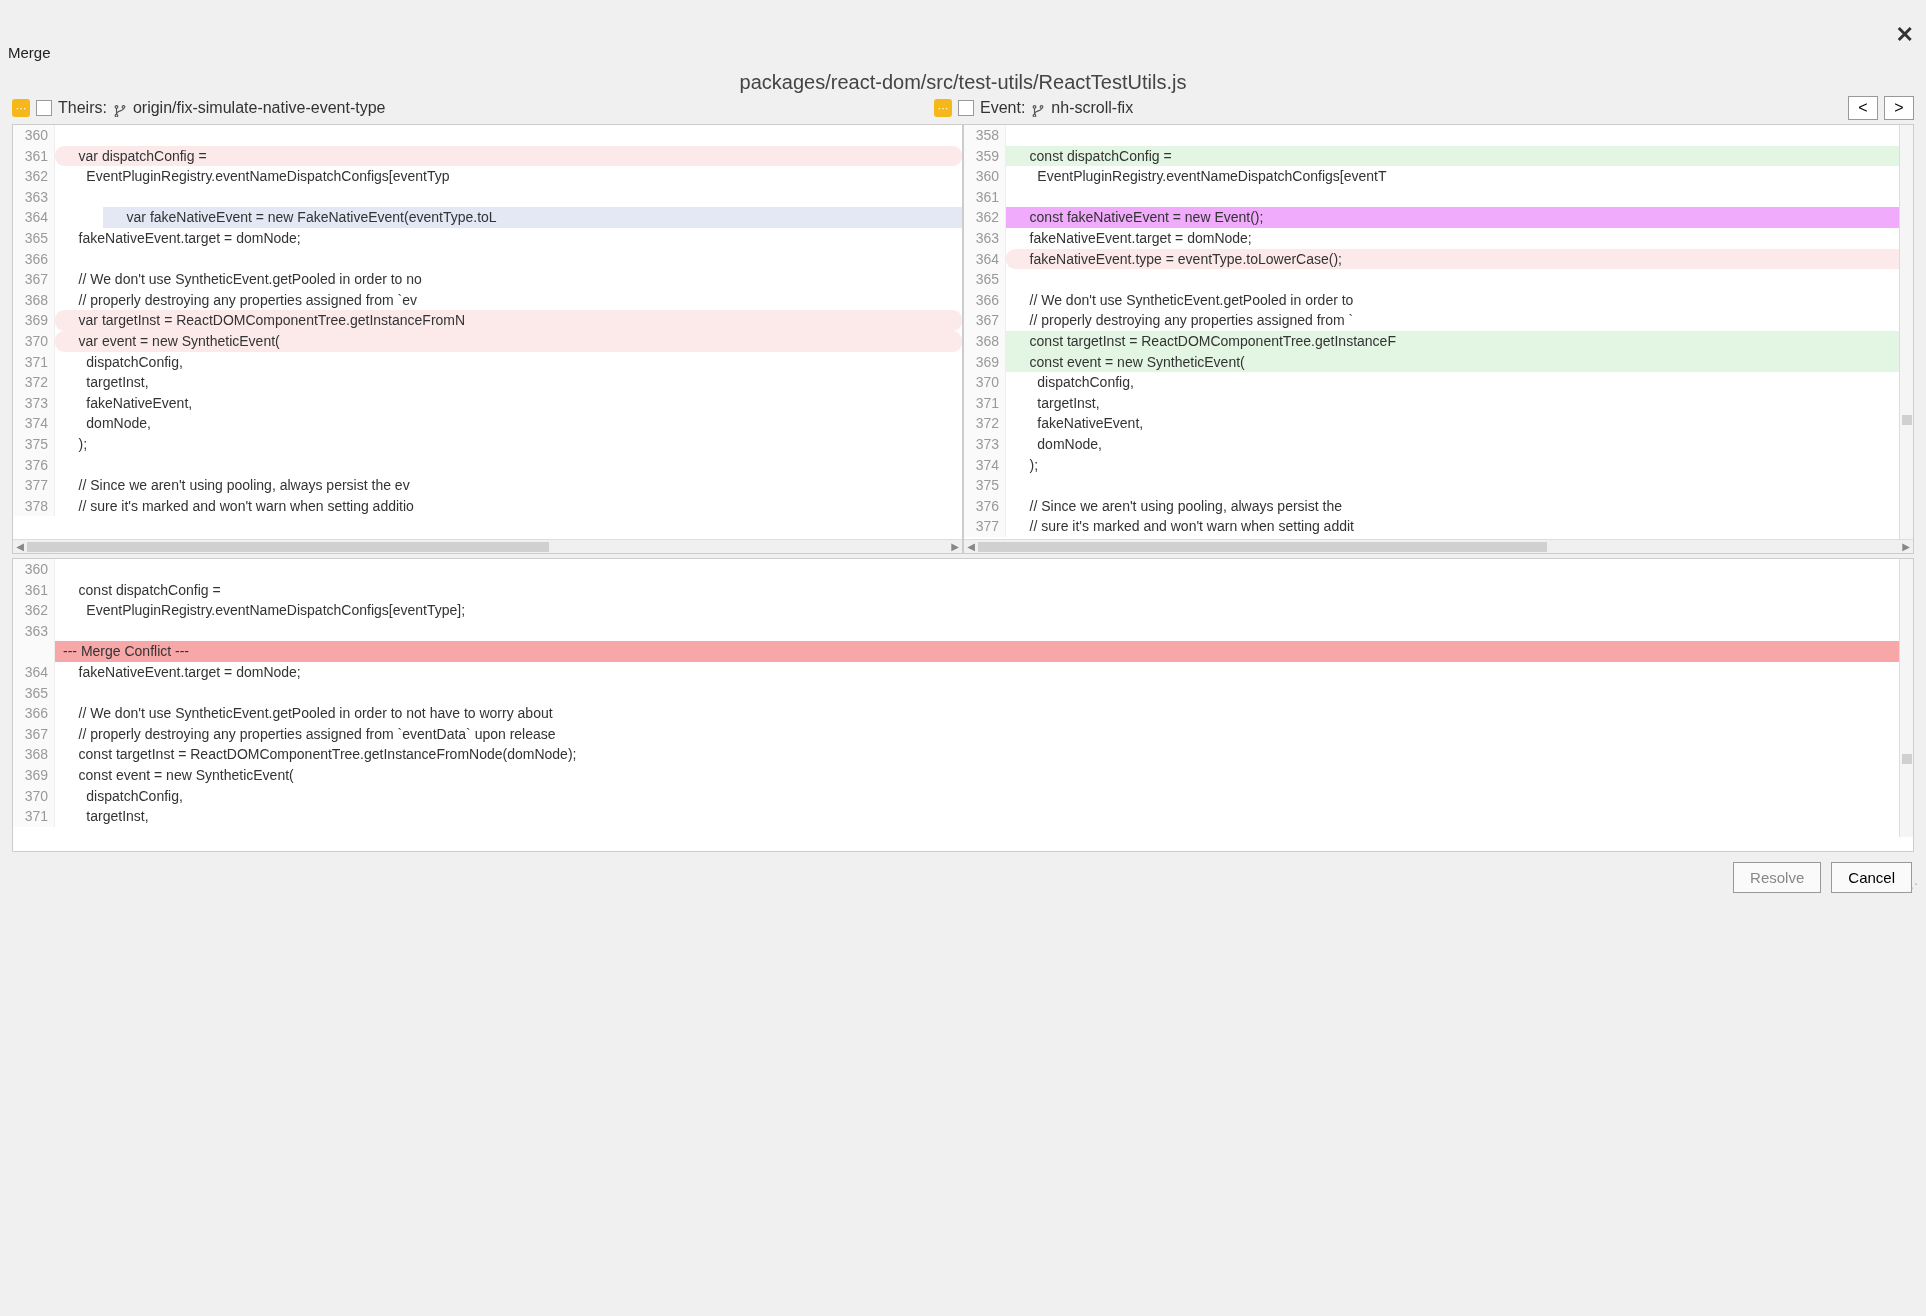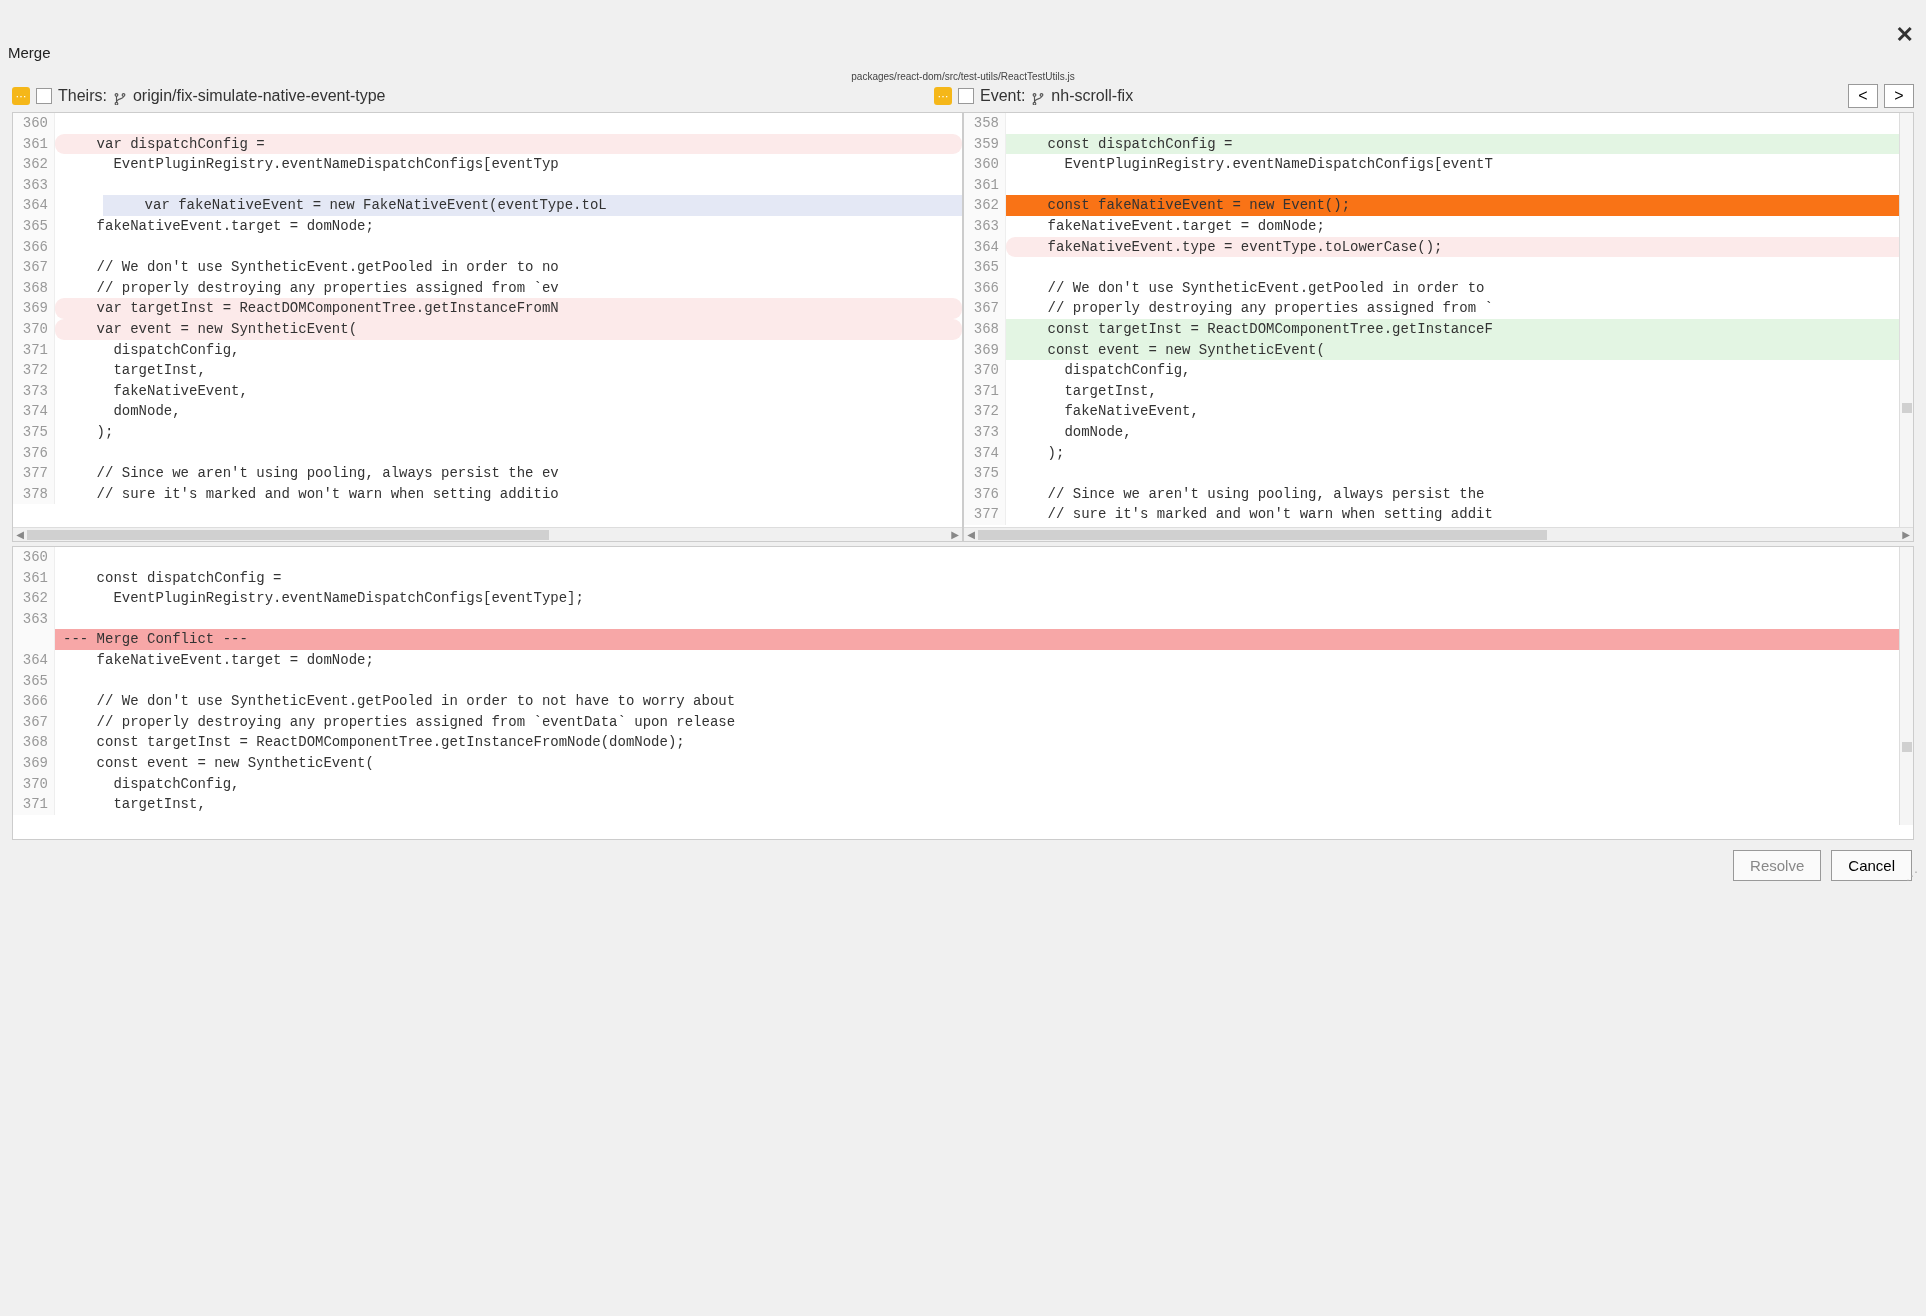--- a/index.html
+++ b/index.html
@@ -24,21 +24,21 @@
 }
 .titlebar .title { font-size: 15px; color: #222; margin-top: 36px; }
 .close-x {
   font-size: 22px;
   cursor: pointer;
   font-weight: bold;
   line-height: 1;
 }
 .filepath {
   text-align: center;
-  font-size: 10px;
+  font-size: 20px;
   color: #444;
   padding: 2px 0;
 }
 .header-row {
   display: flex;
   align-items: center;
   padding: 0 8px 4px 8px;
 }
 .side-header {
   display: flex;
@@ -84,21 +84,21 @@
 }
 .pane {
   flex: 1;
   background: #fff;
   border: 1px solid #ccc;
   overflow: hidden;
   position: relative;
   height: 430px;
 }
 .pane-code {
-  font-family: Liberation Mono, monospace;
+  font-family: Liberation Sans, sans-serif;
   font-size: 14px;
   line-height: 20.6px;
   white-space: pre;
 }
 .line {
   display: flex;
   align-items: stretch;
 }
 .gutter {
   width: 42px;
@@ -110,21 +110,21 @@
   user-select: none;
 }
 .txt {
   padding-left: 8px;
   flex: 1;
   overflow: hidden;
 }
 .hl-lightred { background: #fceaea; border-radius: 9px; }
 .hl-green { background: #e3f5e3; }
 .hl-blue { background: #e4e8f5; margin-left: 48px; }
-.hl-lightblue { background: #f97316; }
+.hl-lightblue { background: #f0abfc; }
 .hl-yellow { background: #fdf9e0; }
 .hscroll {
   position: absolute;
   bottom: 0; left: 0; right: 0;
   height: 14px;
   background: #f0f0f0;
   border-top: 1px solid #ddd;
   display: flex;
   align-items: center;
 }

